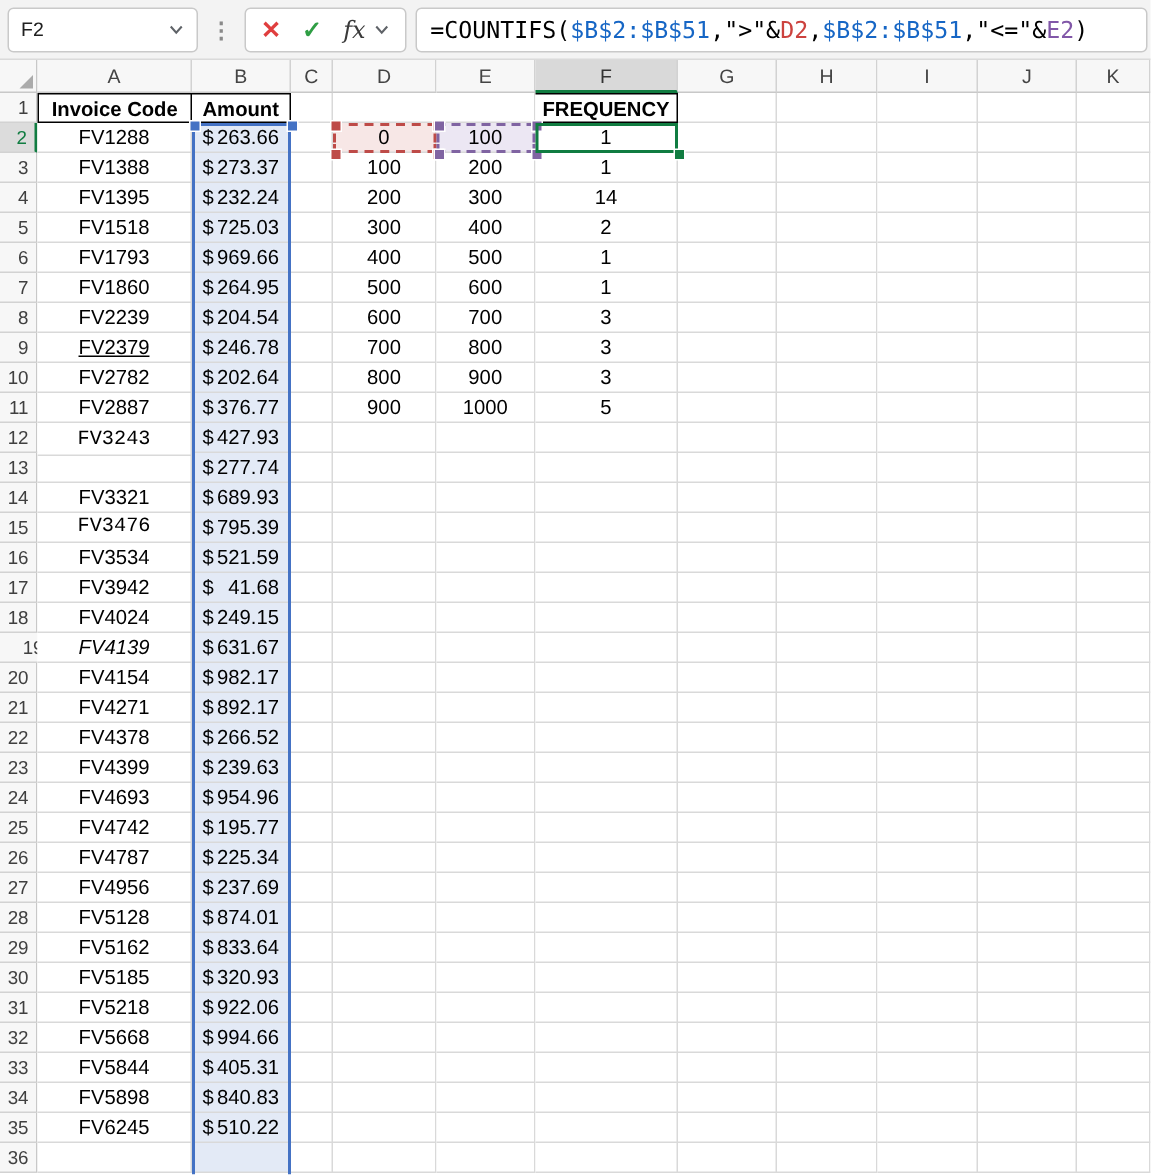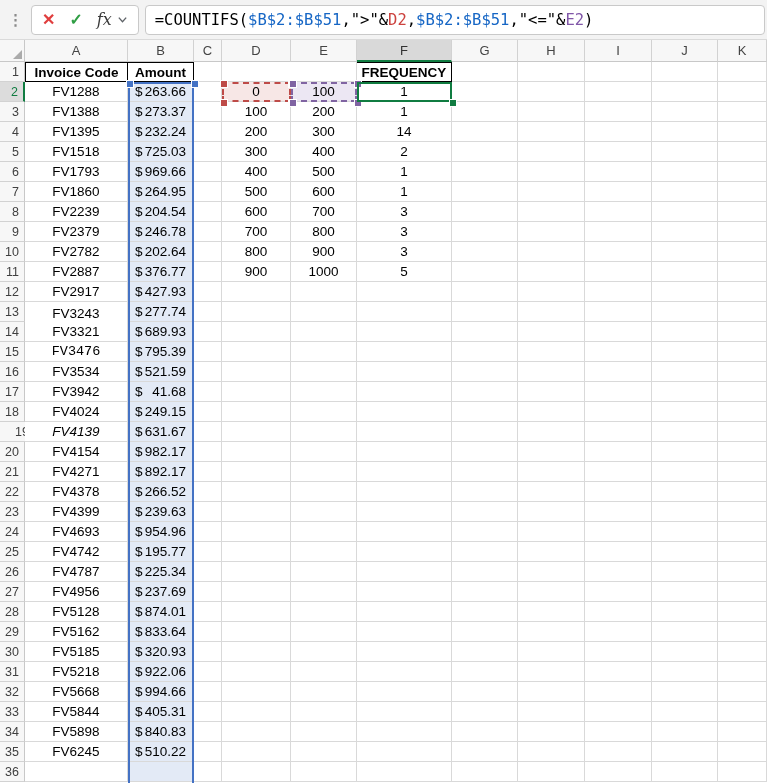--- a/index.html
+++ b/index.html
@@ -61,20 +61,26 @@
   #purple-range{ border:2px dashed #8064A2; }
   #green-range { border:2px solid #107C41; }
   .handle { position:absolute; width:6px; height:6px; box-shadow:0 0 0 1px #fff; }
   .h-blue { background:#4472C4; } .h-red { background:#BE4B48; }
   .h-purple { background:#8064A2; } .h-green { background:#107C41; }
 </style>
 </head>
 <body>
 
 <div id="topbar">
+  <div id="namebox" class="whitebox">
+    <span>F2</span>
+    <svg class="chev" viewBox="0 0 12 12">
+        <polyline points="2,4 6,8.5 10,4"></polyline>
+      </svg>
+  </div>
   <span id="kebab">⋮</span>
   <div id="fxgroup" class="whitebox">
     <span id="cancel-btn">✕</span>
     <span id="confirm-btn">✓</span>
     <span id="fx-btn">
       <span>fx</span>
       <svg class="chev" viewBox="0 0 12 12">
           <polyline points="2,4 6,8.5 10,4"></polyline>
         </svg>
     </span>
@@ -569,41 +575,41 @@
     <div class="cell c-center" style="left: 25px; top: 142px; width: 103px; height: 20px;">FV1860</div>
     <div class="cell acct fill-blue" style="left: 128px; top: 142px; width: 66px; height: 20px;">
       <span>$</span>
       <span>264.95</span>
     </div>
     <div class="cell c-center" style="left: 25px; top: 162px; width: 103px; height: 20px;">FV2239</div>
     <div class="cell acct fill-blue" style="left: 128px; top: 162px; width: 66px; height: 20px;">
       <span>$</span>
       <span>204.54</span>
     </div>
-    <div class="cell c-center" style="left: 25px; top: 182px; width: 103px; height: 20px;">FV2379</div>
+    <div class="cell c-center" style="left: 25px; top: 182px; width: 103px; height: 20px; text-decoration: underline;">FV2379</div>
     <div class="cell acct fill-blue" style="left: 128px; top: 182px; width: 66px; height: 20px;">
       <span>$</span>
       <span>246.78</span>
     </div>
     <div class="cell c-center" style="left: 25px; top: 202px; width: 103px; height: 20px;">FV2782</div>
     <div class="cell acct fill-blue" style="left: 128px; top: 202px; width: 66px; height: 20px;">
       <span>$</span>
       <span>202.64</span>
     </div>
     <div class="cell c-center" style="left: 25px; top: 222px; width: 103px; height: 20px;">FV2887</div>
     <div class="cell acct fill-blue" style="left: 128px; top: 222px; width: 66px; height: 20px;">
       <span>$</span>
       <span>376.77</span>
     </div>
     <div class="cell c-center" style="left: 25px; top: 242px; width: 103px; height: 20px;">FV2917</div>
     <div class="cell acct fill-blue" style="left: 128px; top: 242px; width: 66px; height: 20px;">
       <span>$</span>
       <span>427.93</span>
     </div>
-    <div class="cell c-center" style="left: 25px; top: 264px; width: 103px; height: 20px;">FV3243</div>
+    <div class="cell c-center" style="left: 25px; top: 244px; width: 103px; height: 20px; font-family: Liberation Mono, monospace;">FV3243</div>
     <div class="cell acct fill-blue" style="left: 128px; top: 262px; width: 66px; height: 20px;">
       <span>$</span>
       <span>277.74</span>
     </div>
     <div class="cell c-center" style="left: 25px; top: 282px; width: 103px; height: 20px;">FV3321</div>
     <div class="cell acct fill-blue" style="left: 128px; top: 282px; width: 66px; height: 20px;">
       <span>$</span>
       <span>689.93</span>
     </div>
     <div class="cell c-center" style="left: 25px; top: 302px; width: 103px; height: 20px; font-family: Liberation Mono, monospace;">FV3476</div>

